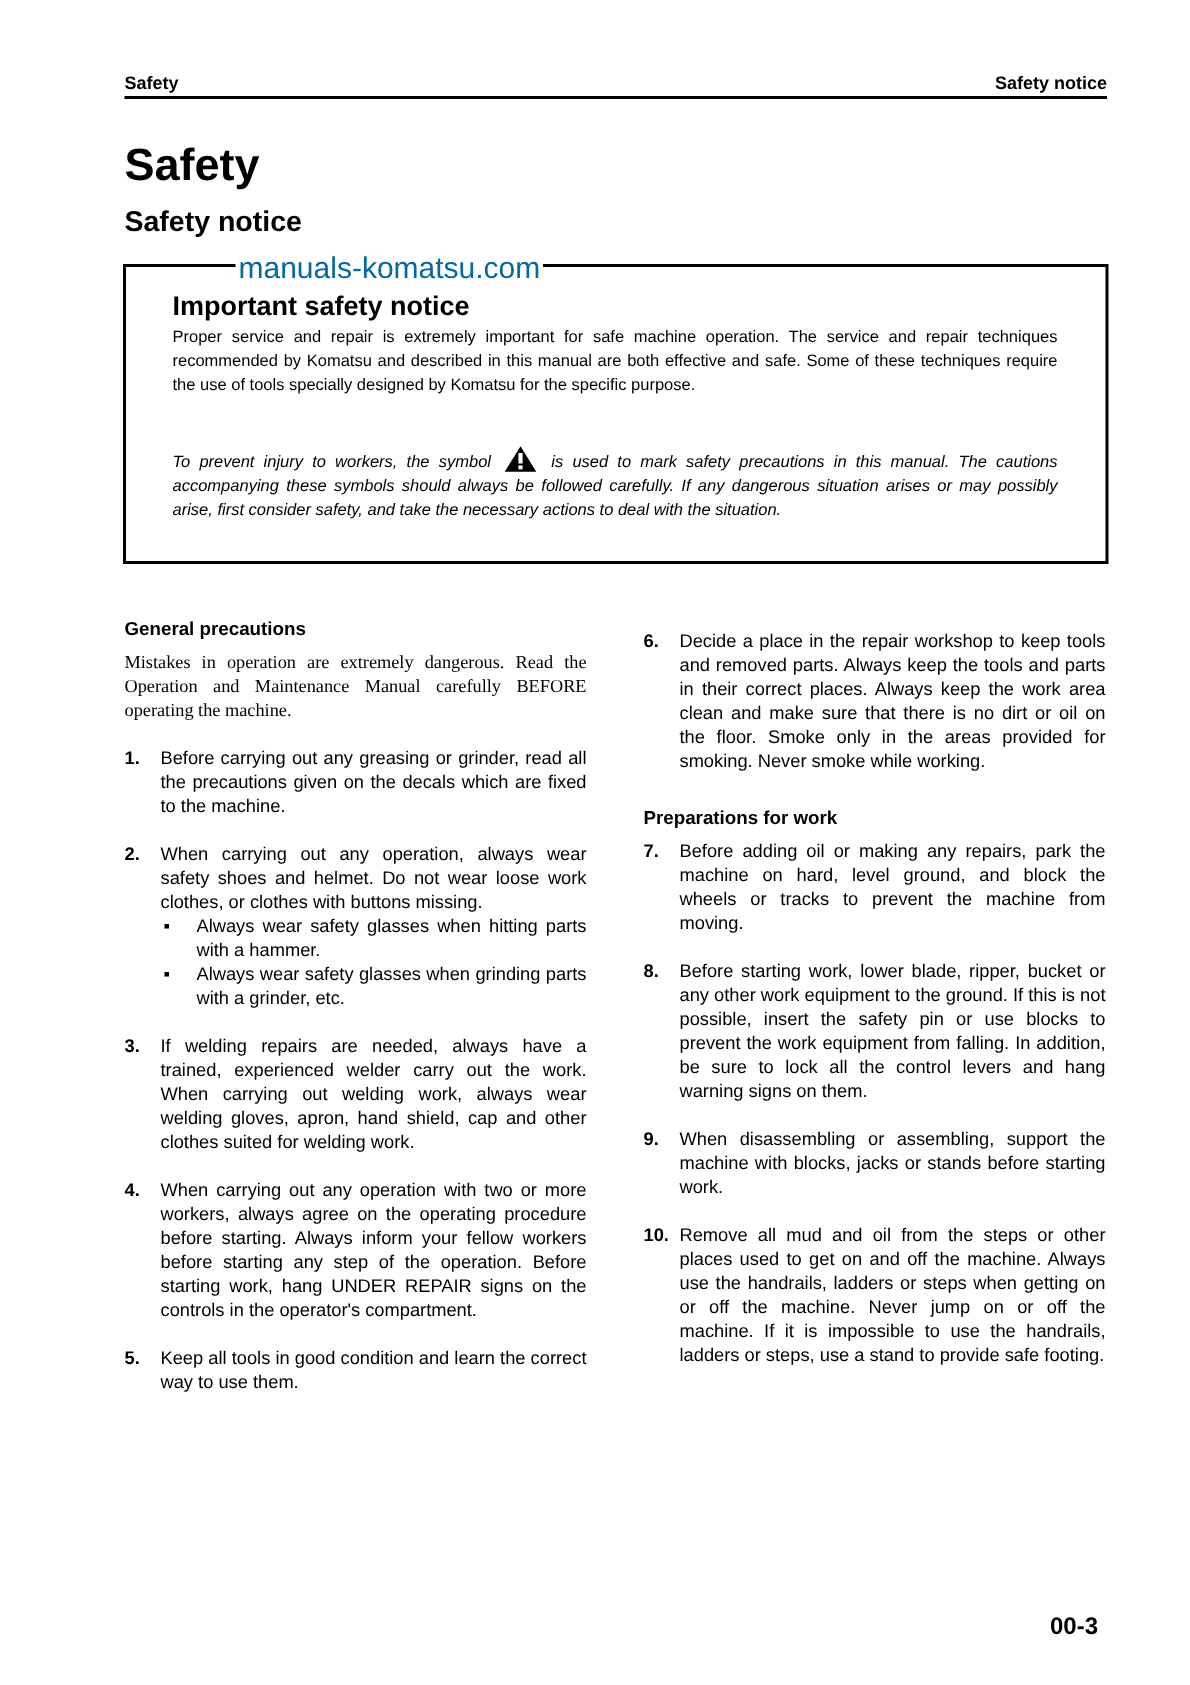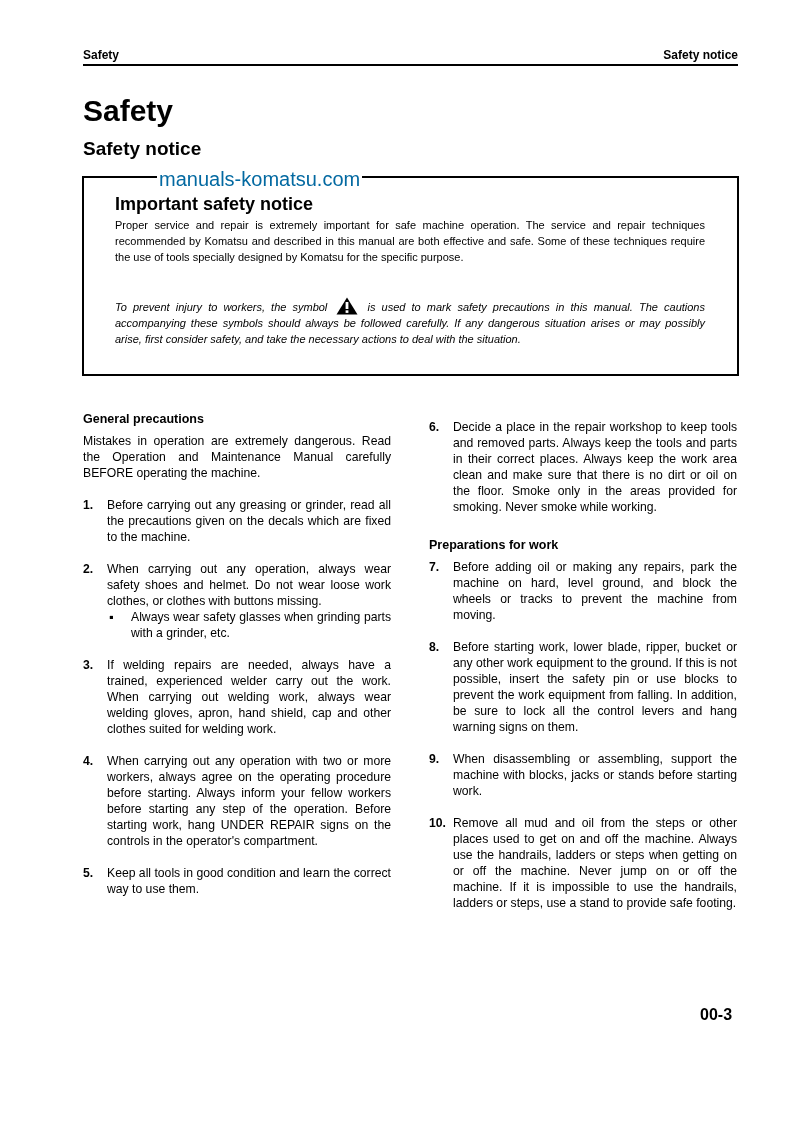--- a/index.html
+++ b/index.html
@@ -19,29 +19,29 @@
   .notice-p { left: 115px; width: 590px; font-size: 11px; line-height: 16px; text-align: justify; }
   .notice-p1 { top: 217px; }
   .notice-p2 { top: 297px; font-style: italic; }
   .warn-icon { display: inline-block; width: 22px; height: 18px; vertical-align: -4px; margin: 0 3px; }
 
   .col { font-size: 12.2px; line-height: 16px; }
   .col-left { top: 411px; left: 83px; width: 308px; }
   .col-right { top: 419px; left: 429px; width: 308px; }
 
   .sec-title { font-weight: bold; font-size: 12.5px; margin-bottom: 6px; }
-  .intro { text-align: justify; margin-bottom: 16px; }
+  .intro { text-align: justify; margin-bottom: 16px; font-family: Liberation Serif, serif; }
   .item { position: relative; padding-left: 24px; text-align: justify; margin-bottom: 16px; }
   .item-num { position: absolute; left: 0; top: 0; font-weight: bold; }
   .bullets { margin: 0; padding: 0; list-style: none; }
   .bullet { position: relative; padding-left: 24px; text-align: justify; }
   .bullet-mark { position: absolute; left: 2px; top: 0; }
   .sec-gap { height: 6px; }
 
-  .page-num { top: 1006px; left: 700px; font-size: 16px; font-weight: bold; }
+  .page-num { top: 1076px; left: 700px; font-size: 16px; font-weight: bold; }
 </style>
 </head>
 <body>
 
 <div class="abs hdr">
   <span class="hdr-left">Safety</span>
   <span class="hdr-right">Safety notice</span>
 </div>
 
 <div class="abs title">Safety</div>
@@ -71,20 +71,21 @@
     <span class="item-num">1.</span>
     <span>Before carrying out any greasing or grinder, read all the precautions given on the decals which are fixed to the machine.</span>
   </div>
 
   <div class="item">
     <span class="item-num">2.</span>
     <span>When carrying out any operation, always wear safety shoes and helmet. Do not wear loose work clothes, or clothes with buttons missing.</span>
     <ul class="bullets">
       <li class="bullet">
         <span class="bullet-mark">▪</span>
+        <span>Always wear safety glasses when hitting parts with a hammer.</span>
       </li>
       <li class="bullet">
         <span class="bullet-mark">▪</span>
         <span>Always wear safety glasses when grinding parts with a grinder, etc.</span>
       </li>
     </ul>
   </div>
 
   <div class="item">
     <span class="item-num">3.</span>

